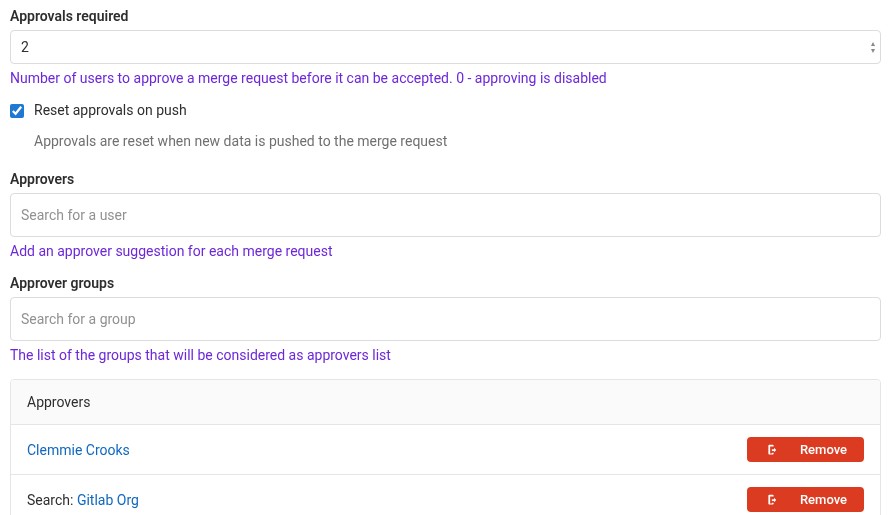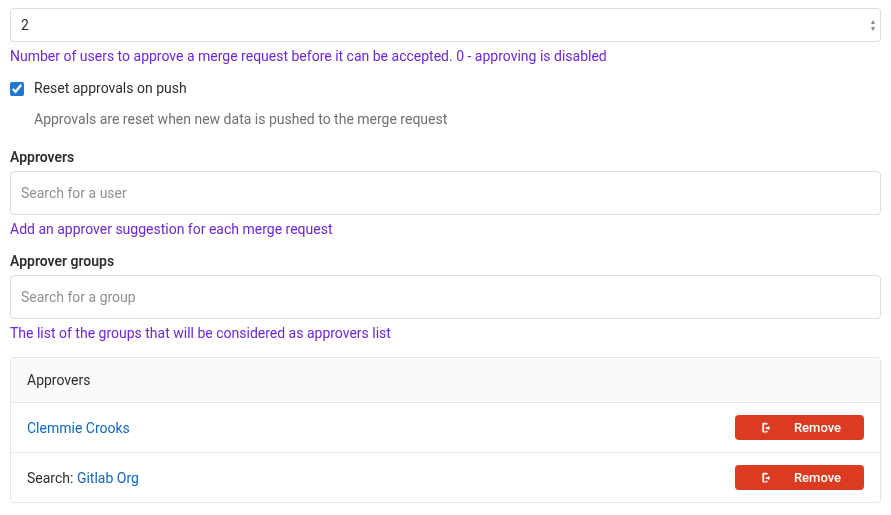--- a/index.html
+++ b/index.html
@@ -131,41 +131,42 @@
       margin-top: 10px;
     }
     .group-prefix {
       color: #2e2e2e;
     }
     .remove-btn {
       background: #db3b21;
       color: #fff;
       border: none;
       border-radius: 4px;
-      padding: 5px 23px;
+      padding: 5px 17px;
       font-size: 13px;
       font-weight: 500;
       cursor: pointer;
       display: inline-flex;
       align-items: center;
       gap: 22px;
       font-family: inherit;
     }
     .remove-icon {
       display: inline-flex;
       align-items: center;
     }
     .section-gap {
       margin-top: 22px;
     }
   </style>
 </head>
 <body>
 
 <div class="form-group">
+  <label class="label">Approvals required</label>
   <div class="number-input-wrapper">
     <input type="text" class="number-input" value="2" style="">
     <div class="stepper">
       <span>▴</span>
       <span>▾</span>
     </div>
   </div>
   <div class="help-text">Number of users to approve a merge request before it can be accepted. 0 - approving is disabled</div>
 </div>
 

